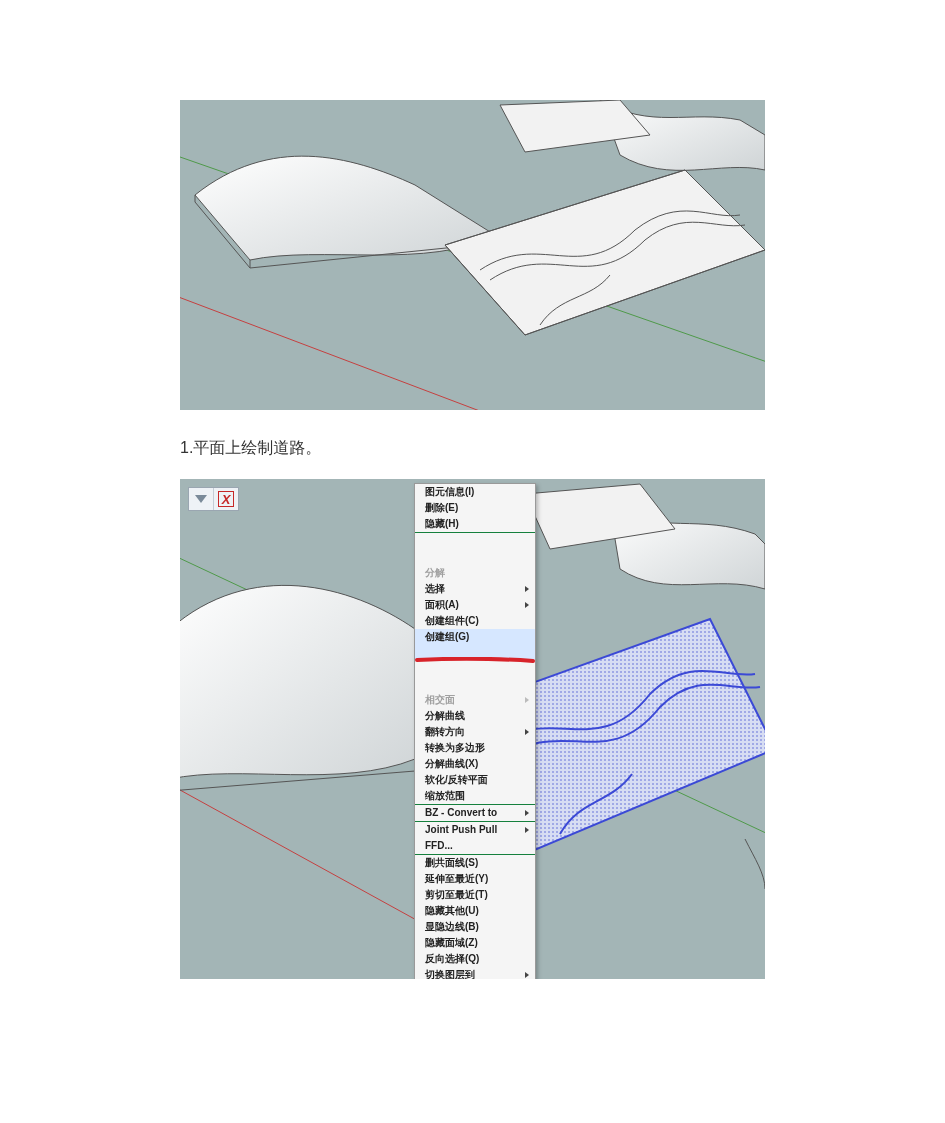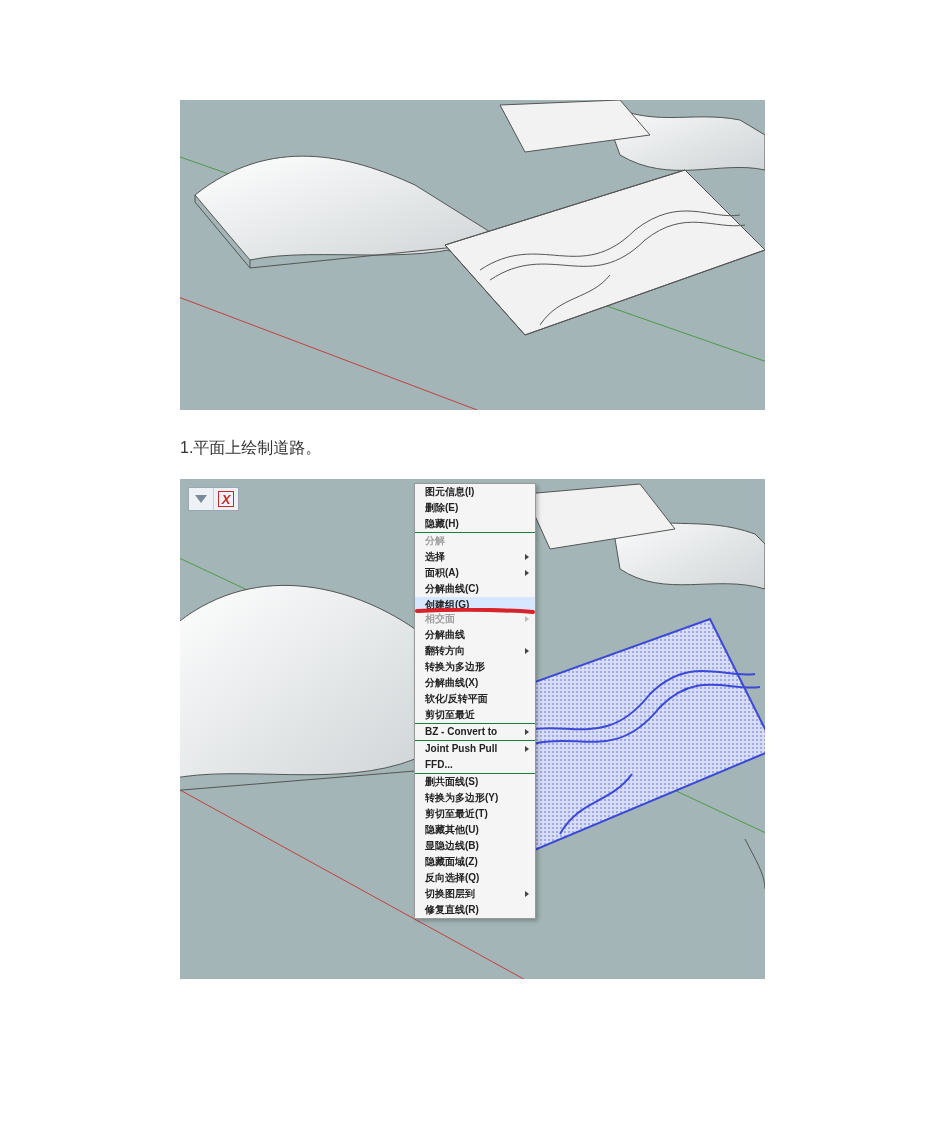--- a/index.html
+++ b/index.html
@@ -21,21 +21,21 @@
   
   .tb{position:absolute;top:8px;left:8px;display:flex;gap:0;border:1px solid #9aa6b1;background:#eef2f6;}
   .tb span{width:24px;height:22px;display:flex;align-items:center;justify-content:center;border-right:1px solid #c5cdd6;}
   .tb span:last-child{border-right:none;}
   .ic-bucket{width:0;height:0;border-left:6px solid transparent;border-right:6px solid transparent;border-top:8px solid #7a8a99;}
   .ic-x{font-size:13px;font-weight:bold;color:#c62828;border:1px solid #c62828;width:14px;height:14px;display:flex;align-items:center;justify-content:center;line-height:1;}
 
   
   .menu{position:absolute;top:4px;left:234px;width:120px;background:#f5f5f5;border:1px solid #999;box-shadow:2px 2px 4px rgba(0,0,0,.25);font-size:10px;line-height:1;color:#222;}
   .menu .mi{position:relative;padding:3px 16px 3px 10px;white-space:nowrap;cursor:default;font-weight:bold;}
-  .menu .mi.dis{color:#a0a0a0;}
+  .menu .mi.dis{color:#a0a0a0;margin-top:32px;}
   .menu .mi.sep-after{border-bottom:1px solid #15803d;}
   .menu .mi.sub::after{content:"";position:absolute;right:6px;top:50%;transform:translateY(-50%);border-top:3px solid transparent;border-bottom:3px solid transparent;border-left:4px solid #444;}
   .menu .mi.dis.sub::after{border-left-color:#bbb;}
   .menu .mi.hl{background:#d6e7ff;}
   .underline{position:absolute;left:0;right:0;height:6px;}
   .underline svg{width:100%;height:6px;display:block;}
 </style>
 </head>
 <body>
 
@@ -117,38 +117,38 @@
     </div>
 
     
     <div class="menu" id="ctx-menu">
         <div class="mi"><span>图元信息(I)</span></div>
         <div class="mi"><span>删除(E)</span></div>
         <div class="mi sep-after"><span>隐藏(H)</span></div>
         <div class="mi dis"><span>分解</span></div>
         <div class="mi sub"><span>选择</span></div>
         <div class="mi sub"><span>面积(A)</span></div>
-        <div class="mi"><span>分解曲线(C)</span></div>
-        <div class="mi hl" style="padding-bottom: 1px; position: relative;"><span>创建组(G)</span><div class="underline" style="bottom: -3px;">
+        <div class="mi"><span>创建组件(C)</span></div>
+        <div class="mi hl" style="padding-bottom: 18px; position: relative;"><span>创建组(G)</span><div class="underline" style="bottom: -3px;">
             <svg viewBox="0 0 120 6" preserveAspectRatio="none">
               <path d="M2 3 Q60 0 118 4" stroke="#d8232a" stroke-width="4" fill="none" stroke-linecap="round"></path>
             </svg>
           </div></div>
         <div class="mi sub dis"><span>相交面</span></div>
         <div class="mi"><span>分解曲线</span></div>
         <div class="mi sub"><span>翻转方向</span></div>
         <div class="mi"><span>转换为多边形</span></div>
         <div class="mi"><span>分解曲线(X)</span></div>
         <div class="mi"><span>软化/反转平面</span></div>
-        <div class="mi sep-after"><span>剪切至最近</span></div>
+        <div class="mi sep-after"><span>缩放范围</span></div>
         <div class="mi sub sep-after"><span>BZ - Convert to</span></div>
         <div class="mi sub"><span>Joint Push Pull</span></div>
         <div class="mi sep-after"><span>FFD...</span></div>
         <div class="mi"><span>删共面线(S)</span></div>
-        <div class="mi"><span>转换为多边形(Y)</span></div>
+        <div class="mi"><span>延伸至最近(Y)</span></div>
         <div class="mi"><span>剪切至最近(T)</span></div>
         <div class="mi"><span>隐藏其他(U)</span></div>
         <div class="mi"><span>显隐边线(B)</span></div>
         <div class="mi"><span>隐藏面域(Z)</span></div>
         <div class="mi"><span>反向选择(Q)</span></div>
         <div class="mi sub"><span>切换图层到</span></div>
         <div class="mi"><span>修复直线(R)</span></div>
       </div>
   </div>
 

